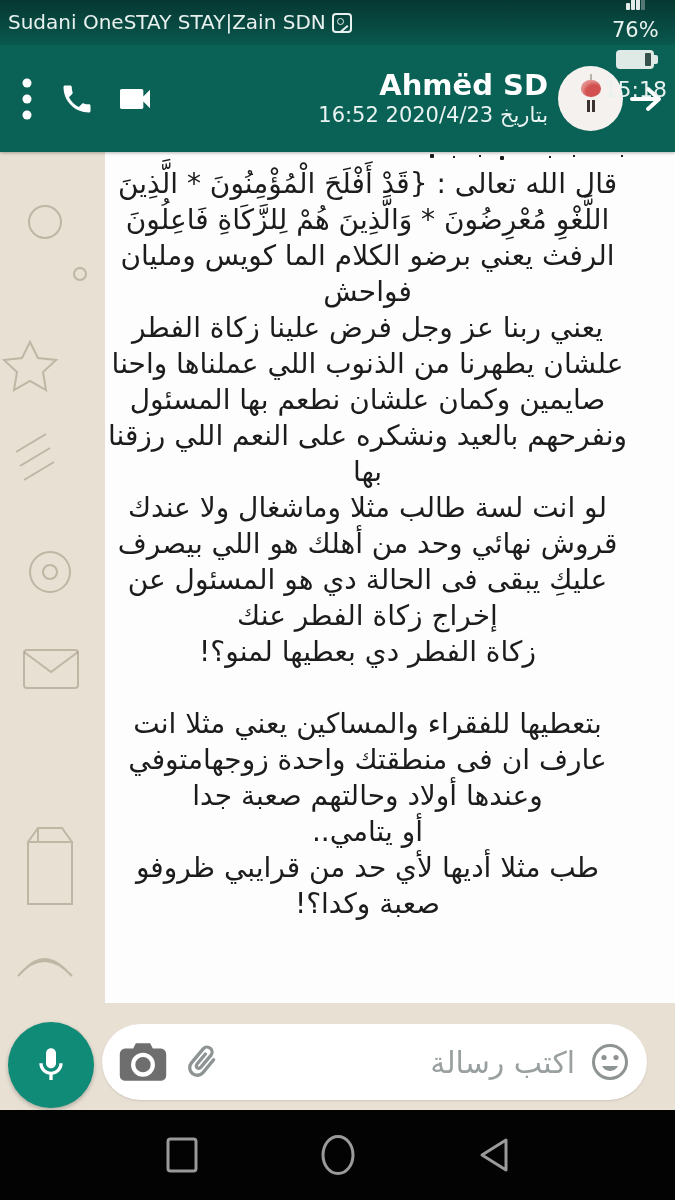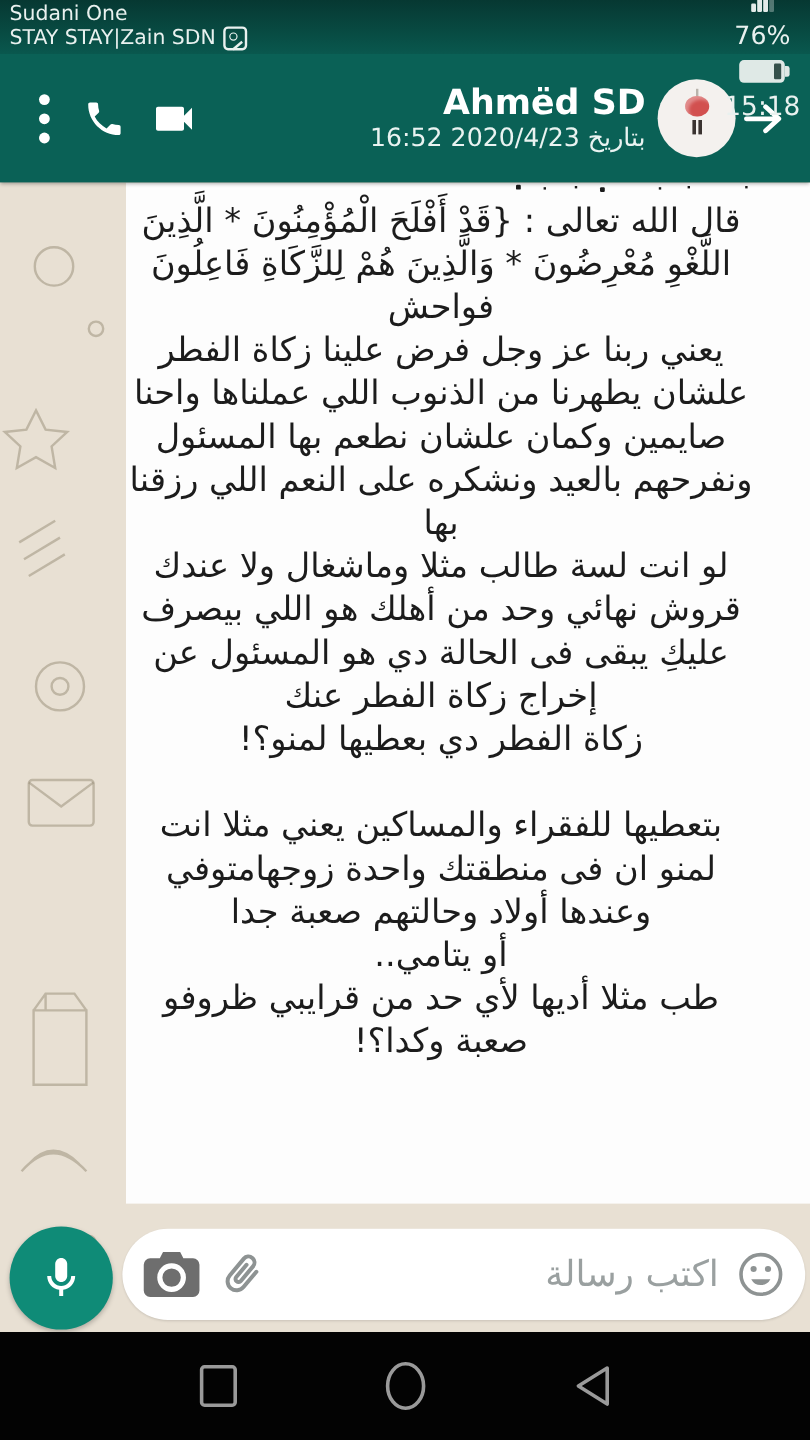--- a/index.html
+++ b/index.html
@@ -7,41 +7,41 @@
   body { font-family:"DejaVu Sans","Liberation Sans",sans-serif; background:#000; }
   .phone { position:relative; width:675px; height:1200px; background:#e8e0d3; overflow:hidden; }
 
   
   .statusbar {
     position:absolute; top:0; left:0; width:675px; height:45px;
     background:linear-gradient(180deg, rgba(3,22,20,.55) 0%, rgba(3,22,20,.12) 100%), #0a6156;
     color:#e9f1ef; display:flex; justify-content:space-between; align-items:center;
     padding:0 8px; z-index:30;
   }
-  .sb-left { display:flex; flex-direction:column; line-height:19px; font-size:17px; }
+  .sb-left { display:flex; flex-direction:row; line-height:19px; font-size:20px; }
   .sb-left-row2 { display:flex; align-items:center; gap:6px; }
   .sb-right { display:flex; align-items:center; gap:8px;flex-direction:column; }
   .sig { display:flex; align-items:flex-end; gap:1px; position:relative; padding-top:10px; }
   .sig .netlabel { position:absolute; top:-2px; left:-2px; font-size:11px; font-weight:bold; color:#dfe9e6; }
   .bar { width:4px; background:#e3ebe9; border-radius:1px; }
   .bar.dim { background:rgba(227,235,233,.35); }
   .pct { font-size:21px; }
   .battery { position:relative; width:38px; height:19px; border-radius:4px; background:#dfe9e6; }
   .battery::after { content:""; position:absolute; right:-4px; top:5px; width:4px; height:9px; background:#dfe9e6; border-radius:0 2px 2px 0; }
   .battery .notch { position:absolute; right:3px; top:3px; width:6px; height:13px; background:#35514b; border-radius:1px; }
   .clock { font-size:22px; }
   .shot-icon { width:20px; height:20px; border:2px solid #e9f1ef; border-radius:4px; position:relative; }
   .shot-icon::before { content:""; position:absolute; left:3px; top:3px; width:5px; height:5px; border:1.5px solid #e9f1ef; border-radius:50%; }
   .shot-icon::after { content:""; position:absolute; right:1px; bottom:1px; width:10px; height:2px; background:#e9f1ef; transform:rotate(-40deg); }
 
   
   .header {
     position:absolute; top:45px; left:0; width:675px; height:107px;
     background:#0a6156; z-index:25; direction:rtl;
-    display:flex; align-items:center; padding:0 16px;
+    display:flex; align-items:center; padding:0 6px;
     box-shadow:0 1px 3px rgba(0,0,0,.3);
   }
   .back-btn { width:46px; height:60px; display:flex; align-items:center; justify-content:center; flex:0 0 auto; }
   .avatar { width:65px; height:65px; border-radius:50%; background:#f4f1ee; position:relative; overflow:hidden; flex:0 0 auto; margin-left:10px; }
   .avatar .balloon { position:absolute; left:50%; top:22%; width:20px; height:17px; margin-left:-10px; background:#d2504f; border-radius:50% 50% 48% 48%; box-shadow:inset 3px 3px 3px rgba(255,255,255,.35); }
   .avatar .stem { position:absolute; left:50%; top:13%; width:2px; height:6px; margin-left:-1px; background:#b9b3ab; }
   .avatar .leg1, .avatar .leg2 { position:absolute; top:52%; width:2.5px; height:12px; background:#3a3330; }
   .avatar .leg1 { left:45%; } .avatar .leg2 { left:53%; }
   .titles { display:flex; flex-direction:column; justify-content:center; min-width:0; }
   .contact-name { color:#fff; font-size:29px; font-weight:bold; line-height:34px; white-space:nowrap; }
@@ -58,21 +58,21 @@
     box-shadow:22px 1px 0 -1px #1b1b1b, 48px 0 0 -1px #1b1b1b, 70px 2px 0 0 #1b1b1b, 96px 0 0 -2px #1b1b1b,
                118px 1px 0 -1px #1b1b1b, 142px 0 0 -1px #1b1b1b, 166px 1px 0 -2px #1b1b1b, 190px 0 0 -1px #1b1b1b; }
   .msg-text { position:absolute; top:14px; left:0; width:525px; direction:rtl; text-align:center;
     color:#1c1c1c; font-size:28px; line-height:36px; }
   .msg-line { min-height:36px; }
 
   
   .composer { position:absolute; top:1018px; left:0; width:675px; height:92px; z-index:20; }
   .mic-button { position:absolute; left:8px; top:4px; width:86px; height:86px; border-radius:50%;
     background:#0f8b77; display:flex; align-items:center; justify-content:center; box-shadow:0 2px 4px rgba(0,0,0,.25); }
-  .input-pill { position:absolute; left:102px; top:6px; right:4px; height:76px; background:#fff; border-radius:38px;
+  .input-pill { position:absolute; left:102px; top:6px; right:28px; height:76px; background:#fff; border-radius:38px;
     display:flex; align-items:center; direction:rtl; padding:0 16px; gap:14px; box-shadow:0 1px 2px rgba(0,0,0,.12); }
   .placeholder { color:#9aa0a0; font-size:30px; white-space:nowrap; }
   .pill-spacer { flex:1 1 auto; }
 
   
   .navbar { position:absolute; top:1110px; left:0; width:675px; height:90px; background:#030303;
     display:flex; align-items:center; justify-content:center; gap:110px; z-index:40; }
   .navbtn { display:flex; align-items:center; justify-content:center; width:46px; height:60px; }
 </style>
 </head>
@@ -173,34 +173,35 @@
         <path d="M140 900 l7 13 14 2 -10 10 2 14 -13 -7 -12 7 2 -14 -10 -10 14 -2 z"></path>
       </g>
     </svg>
 
     <div class="image-message">
       <div class="clipped-marks"></div>
       <div class="msg-text">
 
       <div class="msg-line">قال الله تعالى : {قَدْ أَفْلَحَ الْمُؤْمِنُونَ * الَّذِينَ</div>
           <div class="msg-line">اللَّغْوِ مُعْرِضُونَ * وَالَّذِينَ هُمْ لِلزَّكَاةِ فَاعِلُونَ</div>
+          <div class="msg-line">الرفث يعني برضو الكلام الما كويس ومليان</div>
           <div class="msg-line">فواحش</div>
           <div class="msg-line">يعني ربنا عز وجل فرض علينا زكاة الفطر</div>
           <div class="msg-line">علشان يطهرنا من الذنوب اللي عملناها واحنا</div>
           <div class="msg-line">صايمين وكمان علشان نطعم بها المسئول</div>
           <div class="msg-line">ونفرحهم بالعيد ونشكره على النعم اللي رزقنا</div>
           <div class="msg-line">بها</div>
           <div class="msg-line">لو انت لسة طالب مثلا وماشغال ولا عندك</div>
           <div class="msg-line">قروش نهائي وحد من أهلك هو اللي بيصرف</div>
           <div class="msg-line">عليكِ يبقى فى الحالة دي هو المسئول عن</div>
           <div class="msg-line">إخراج زكاة الفطر عنك</div>
           <div class="msg-line">زكاة الفطر دي بعطيها لمنو؟!</div>
           <div class="msg-line">&nbsp;</div>
           <div class="msg-line">بتعطيها للفقراء والمساكين يعني مثلا انت</div>
-          <div class="msg-line">لمنو ان فى منطقتك واحدة زوجهامتوفي</div>
+          <div class="msg-line">عارف ان فى منطقتك واحدة زوجهامتوفي</div>
           <div class="msg-line">وعندها أولاد وحالتهم صعبة جدا</div>
           <div class="msg-line">أو يتامي..</div>
           <div class="msg-line">طب مثلا أديها لأي حد من قرايبي ظروفو</div>
           <div class="msg-line">صعبة وكدا؟!</div>
         </div>
     </div>
   </div>
 
   <div class="composer">
     <div class="mic-button">

